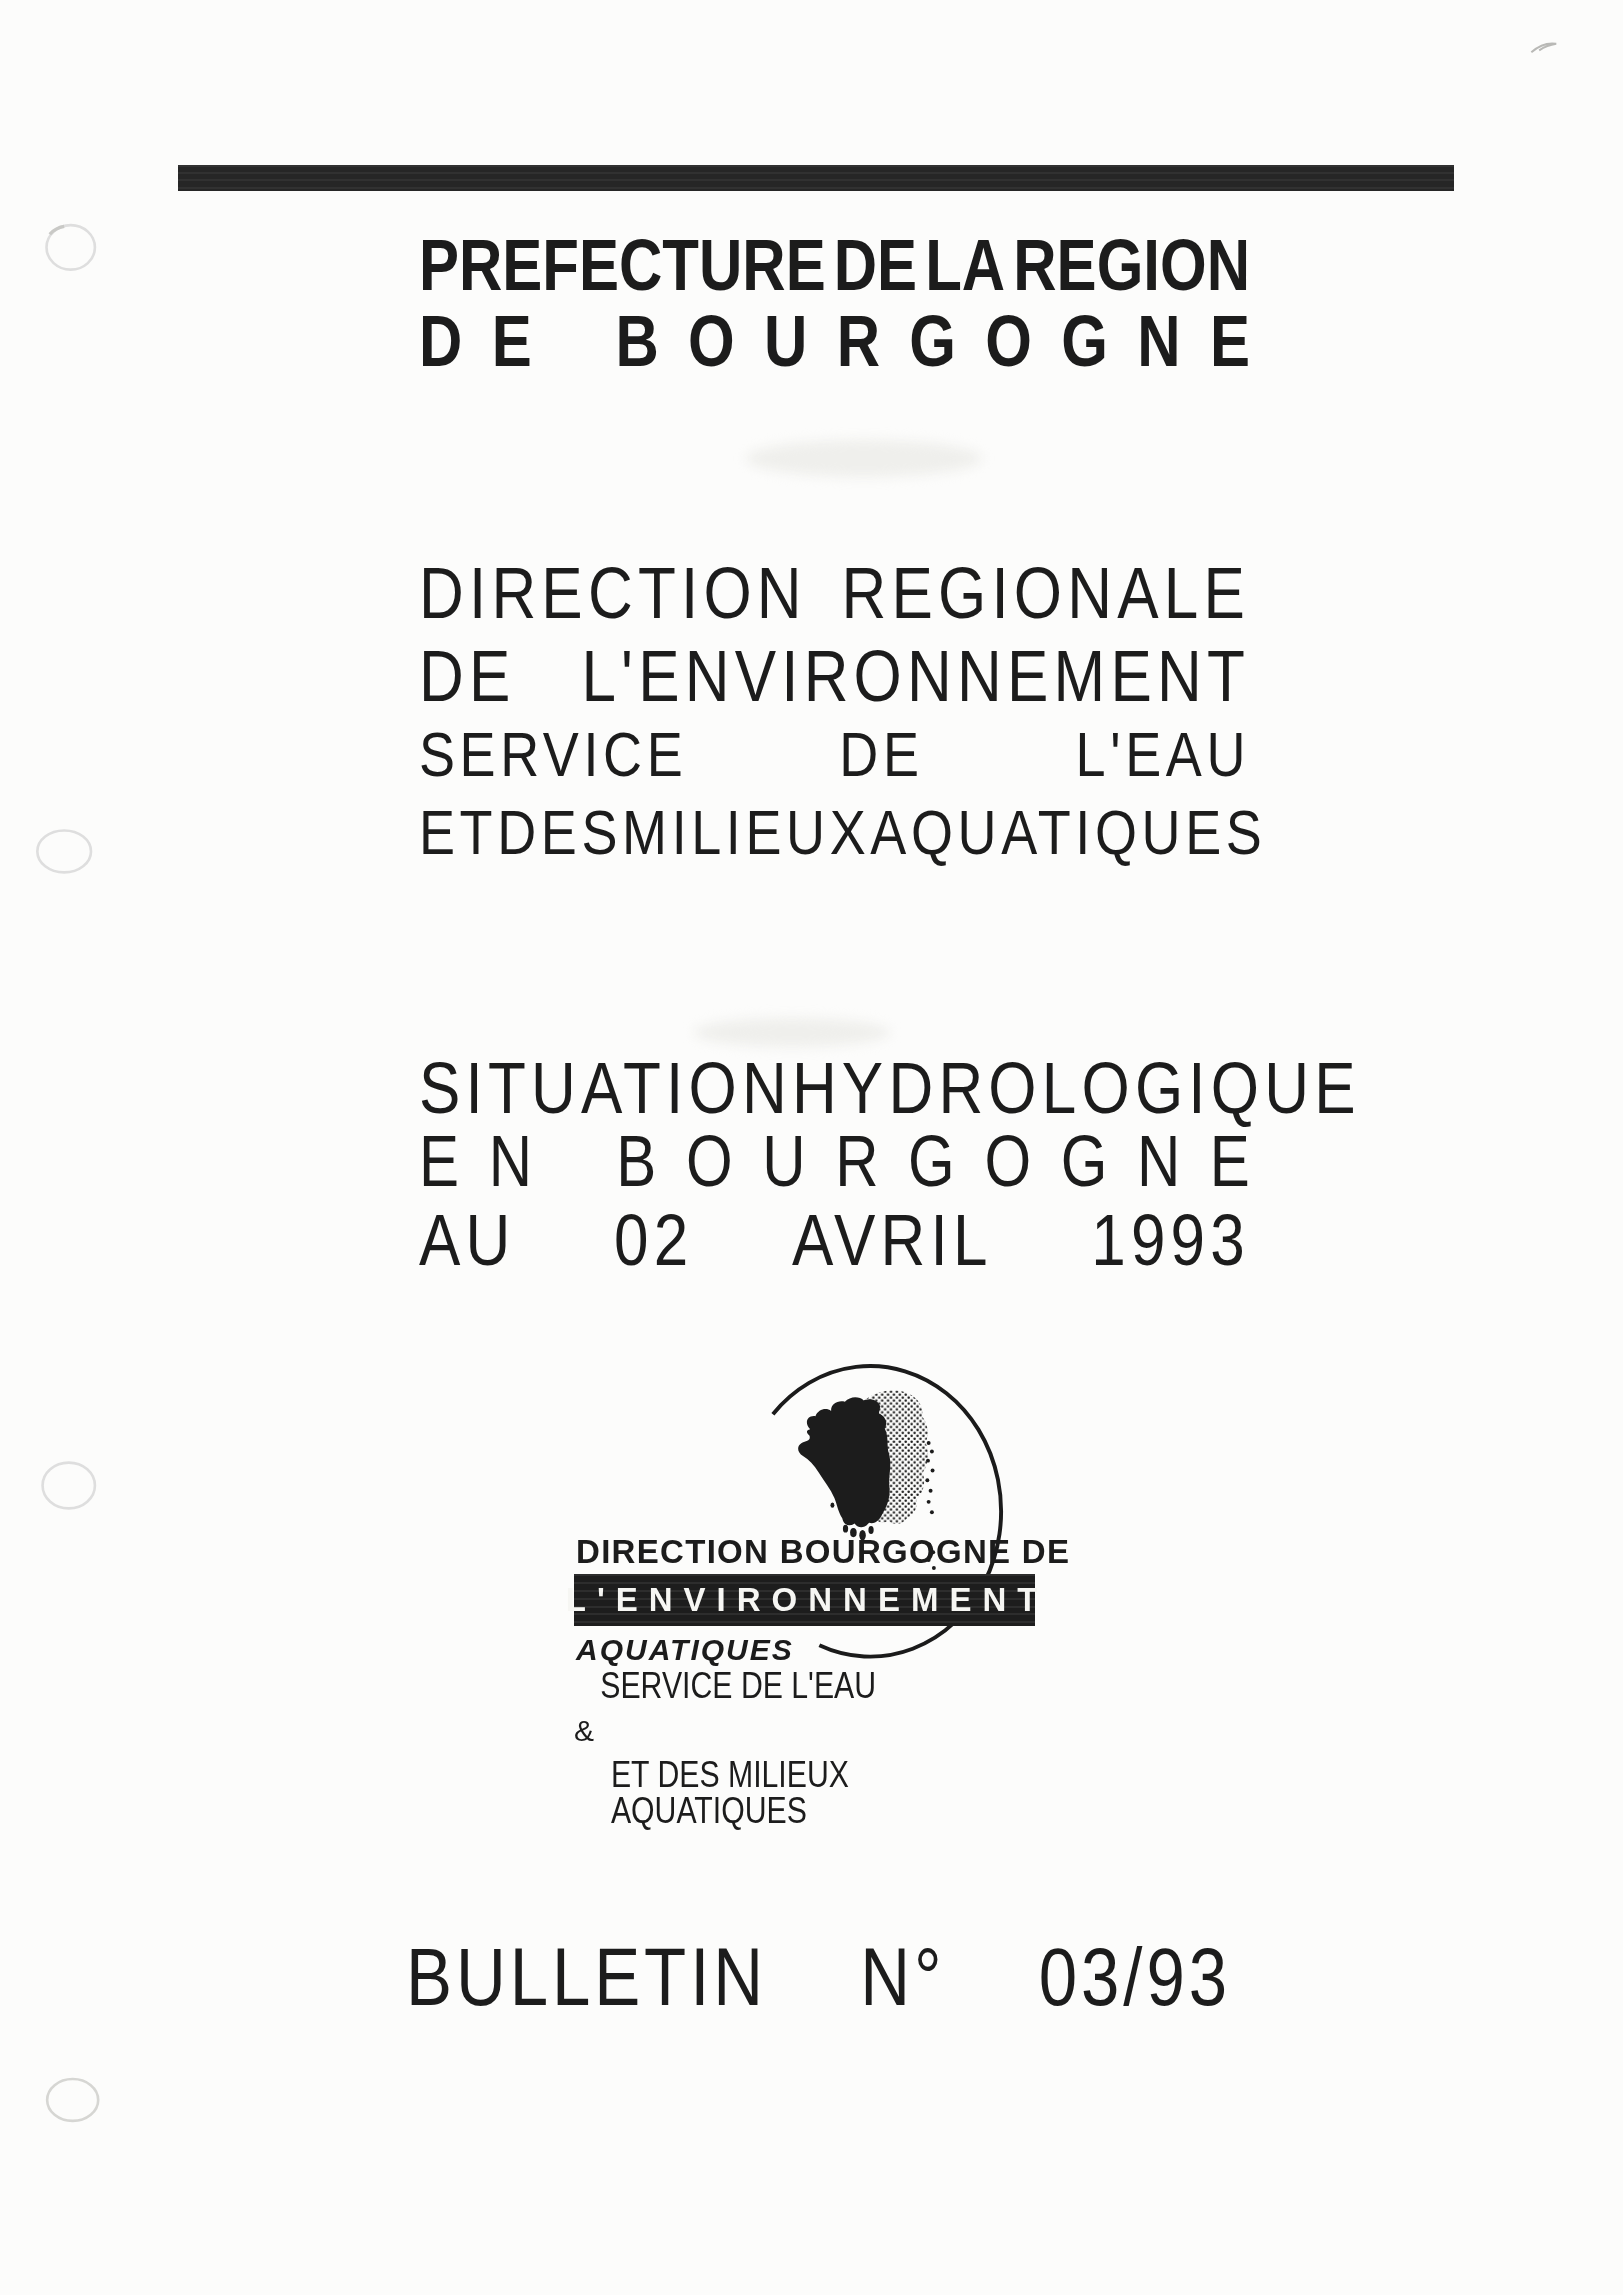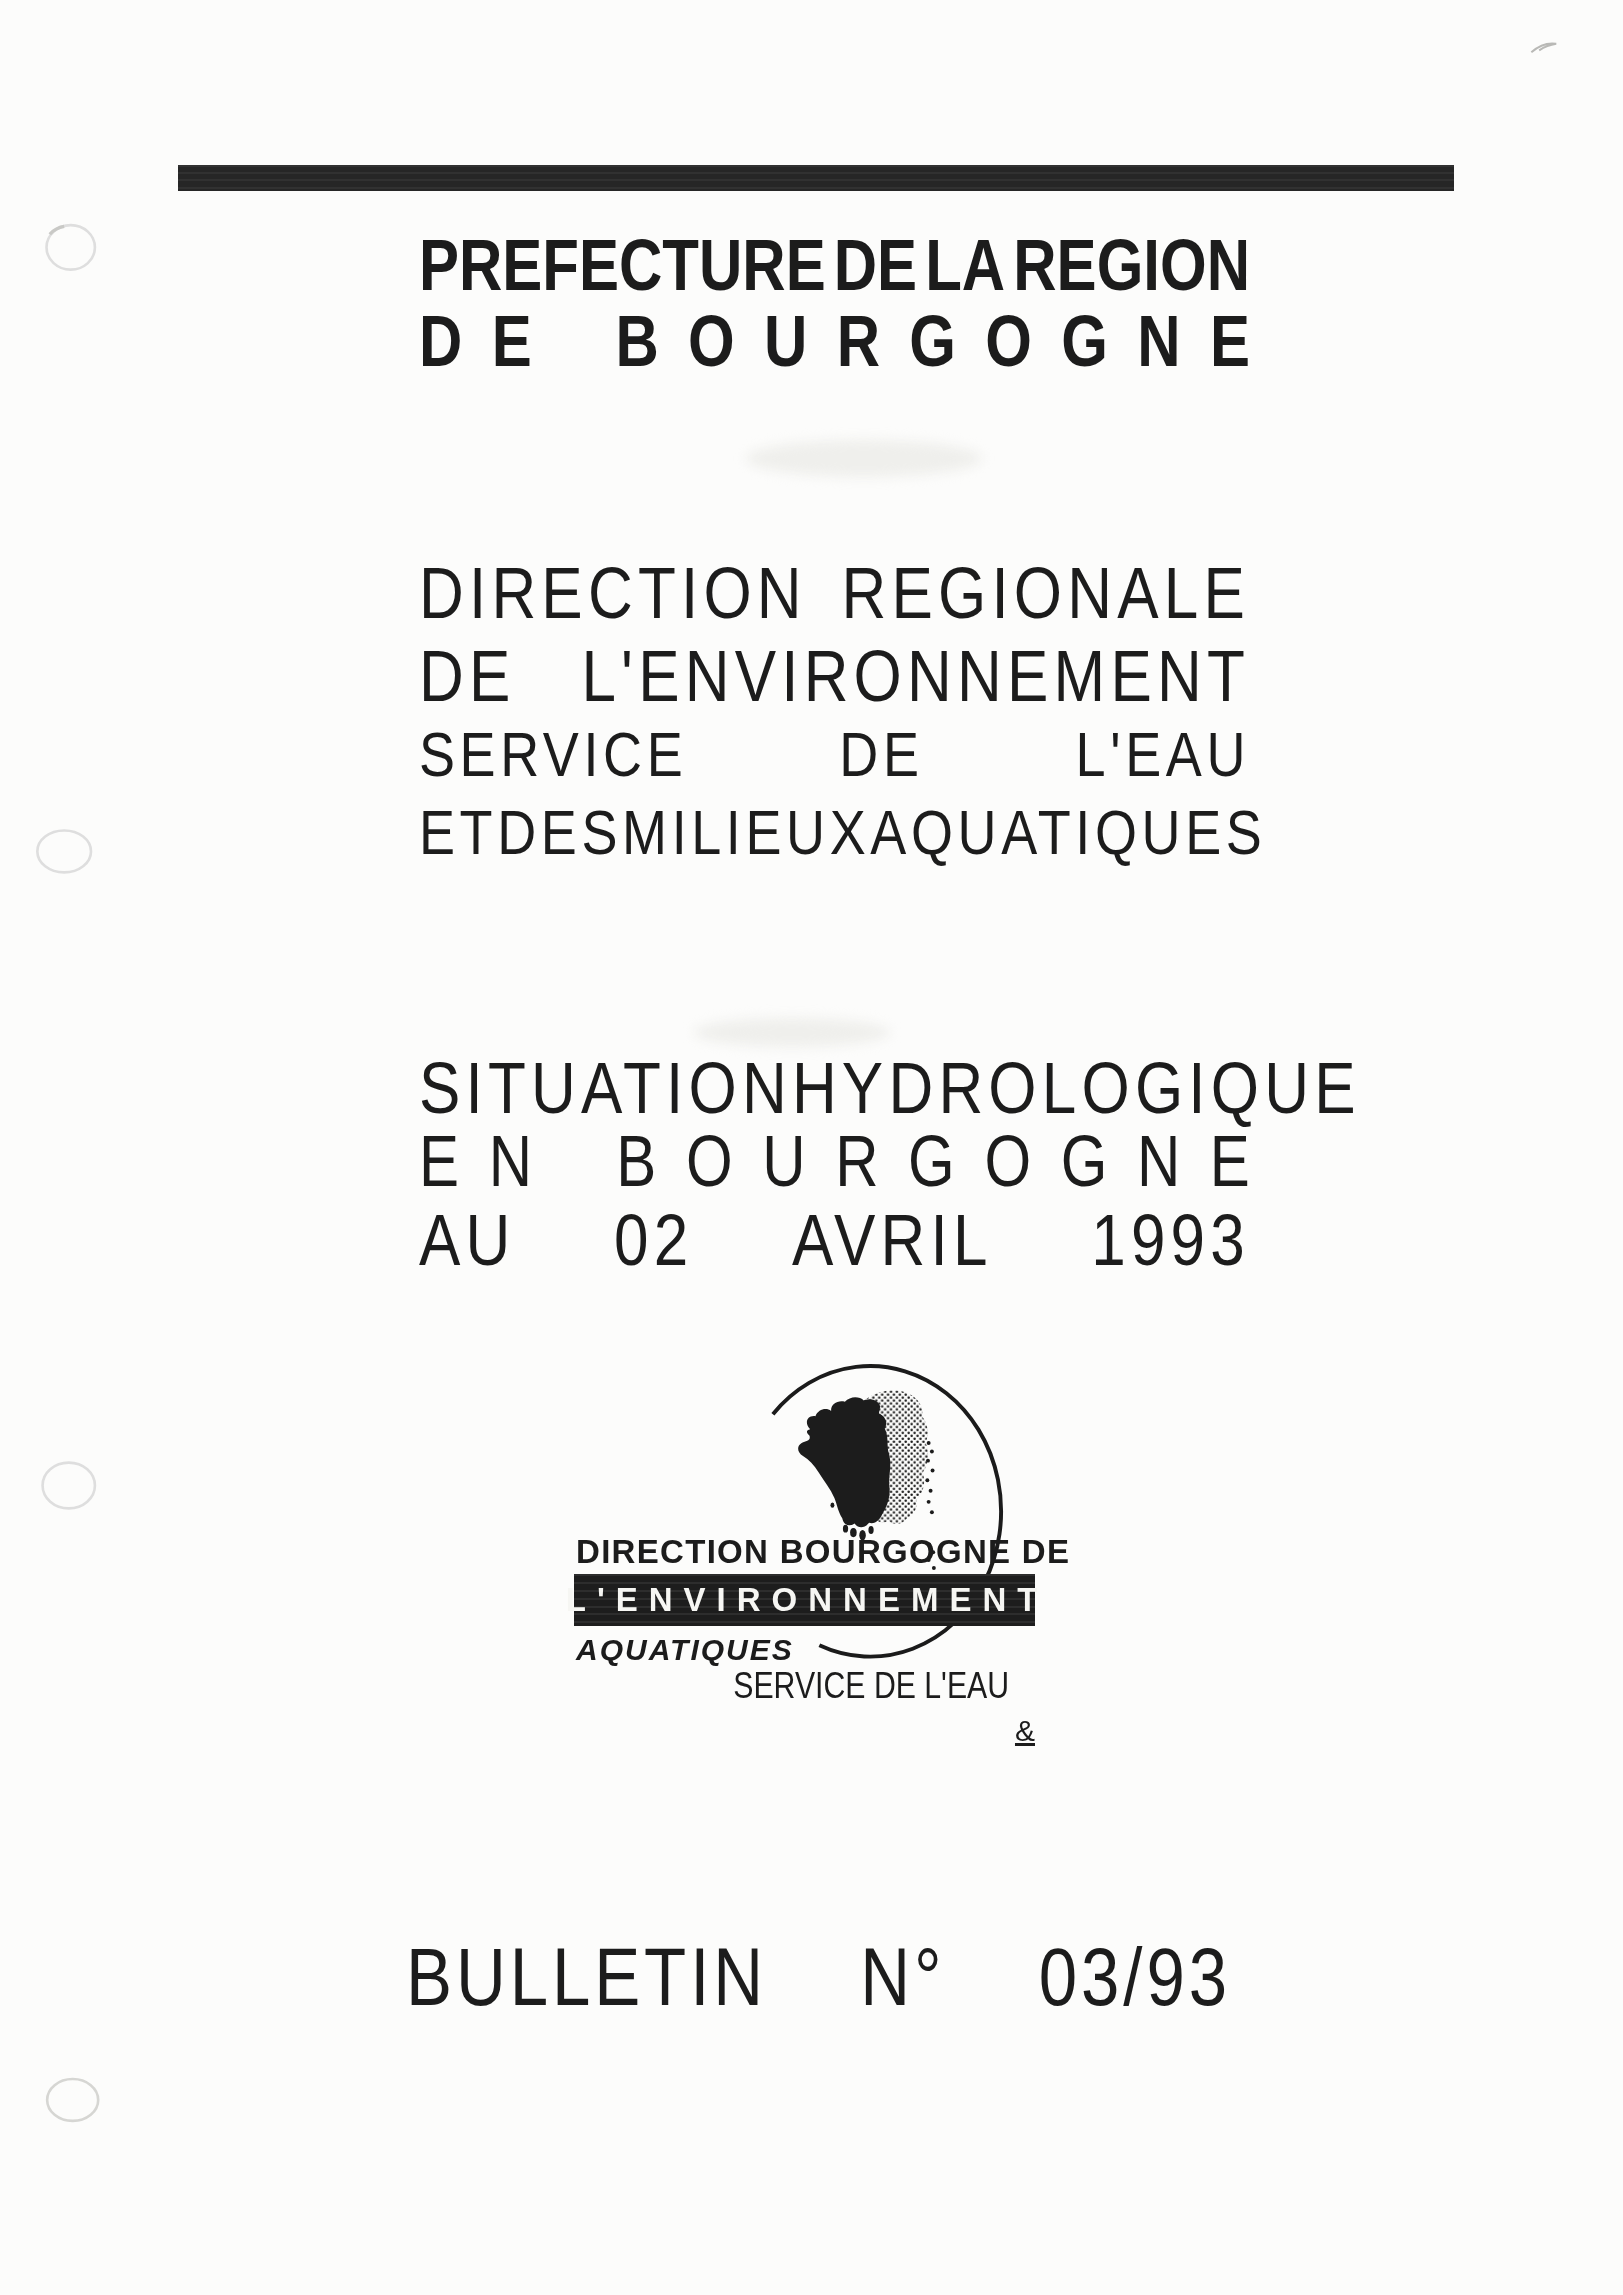--- a/index.html
+++ b/index.html
@@ -56,21 +56,21 @@
     color:var(--banner-text);
     font-size:33px;font-weight:bold;letter-spacing:11px;
     display:flex;align-items:center;justify-content:center;
     text-indent:5.2px;
   }
   .logo-region{
     position:absolute;left:576px;top:1635px;
     font-size:30px;font-weight:bold;font-style:italic;letter-spacing:2px;line-height:1;
   }
   .logo-sub{
-    position:absolute;left:574px;width:461px;text-align:right;line-height:1;text-decoration:underline;
+    position:absolute;left:574px;width:461px;text-align:left;line-height:1;
   }
   .condx{display:inline-block;transform:scaleX(0.84);transform-origin:50% 0;}
   .svc1{top:1668px;font-size:36px;}
   .amp{top:1716px;font-size:30px;}
   .svc2{top:1757px;font-size:36px;}
 
   
   .footer{
     position:absolute;left:406px;top:1937px;width:825px;
     display:flex;justify-content:space-between;
@@ -232,20 +232,23 @@
 
   <div class="logo-label">DIRECTION BOURGOGNE DE</div>
   <div class="logo-banner">
     <span>L'ENVIRONNEMENT</span>
   </div>
   <div class="logo-region">AQUATIQUES</div>
   <div class="logo-sub svc1">
     <span class="condx">SERVICE DE L'EAU</span>
   </div>
   <div class="logo-sub amp">&amp;</div>
+  <div class="logo-sub svc2">
+    <span class="condx">ET DES MILIEUX AQUATIQUES</span>
+  </div>
 
   <div class="footer">
     <span>BULLETIN</span>
     <span>N°</span>
     <span>03/93</span>
   </div>
 
 </div>
 
 

